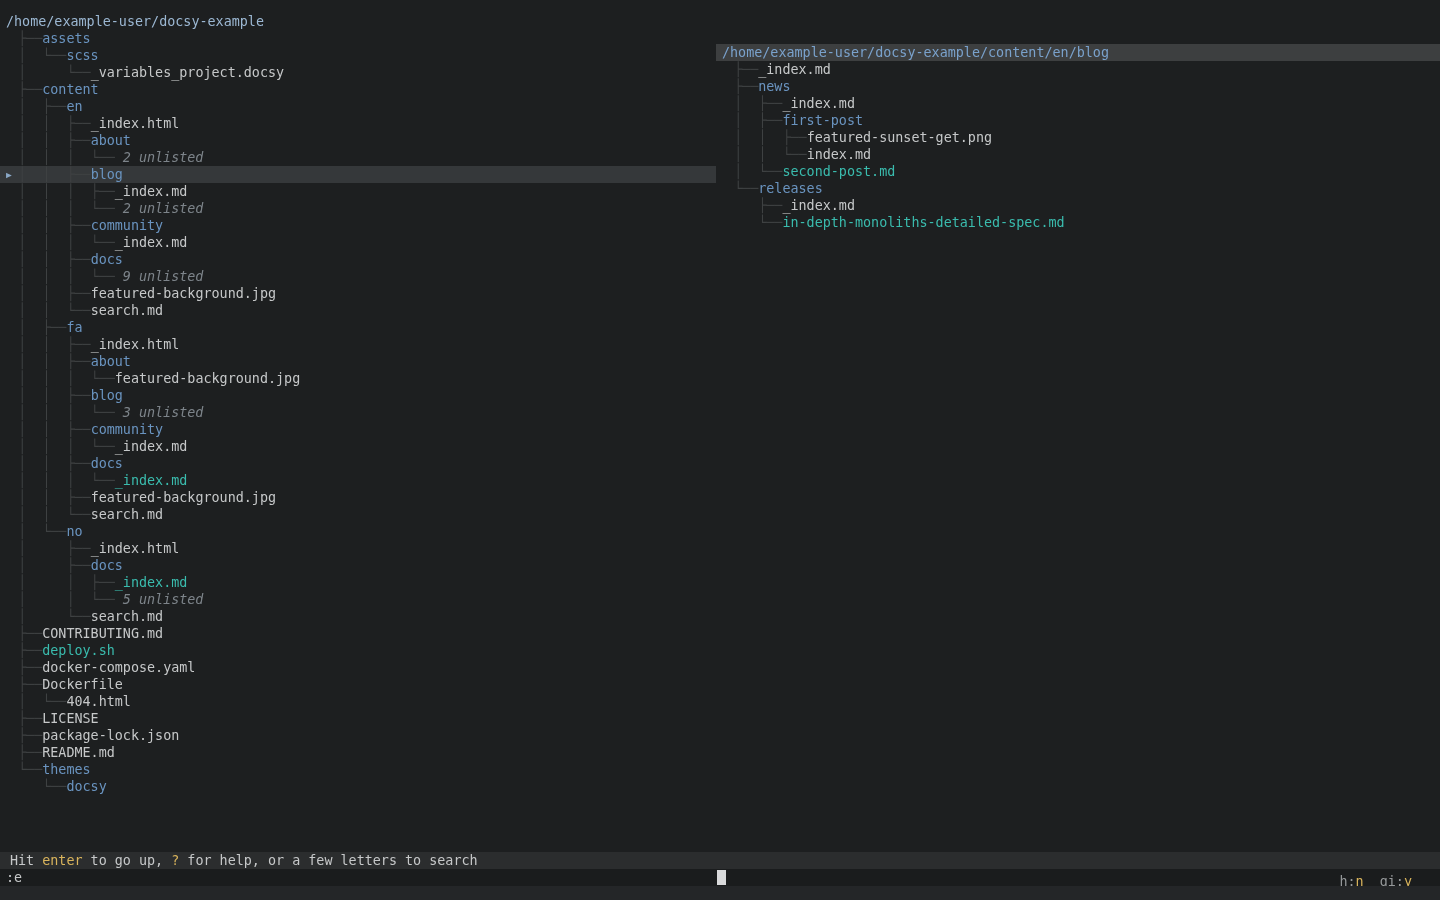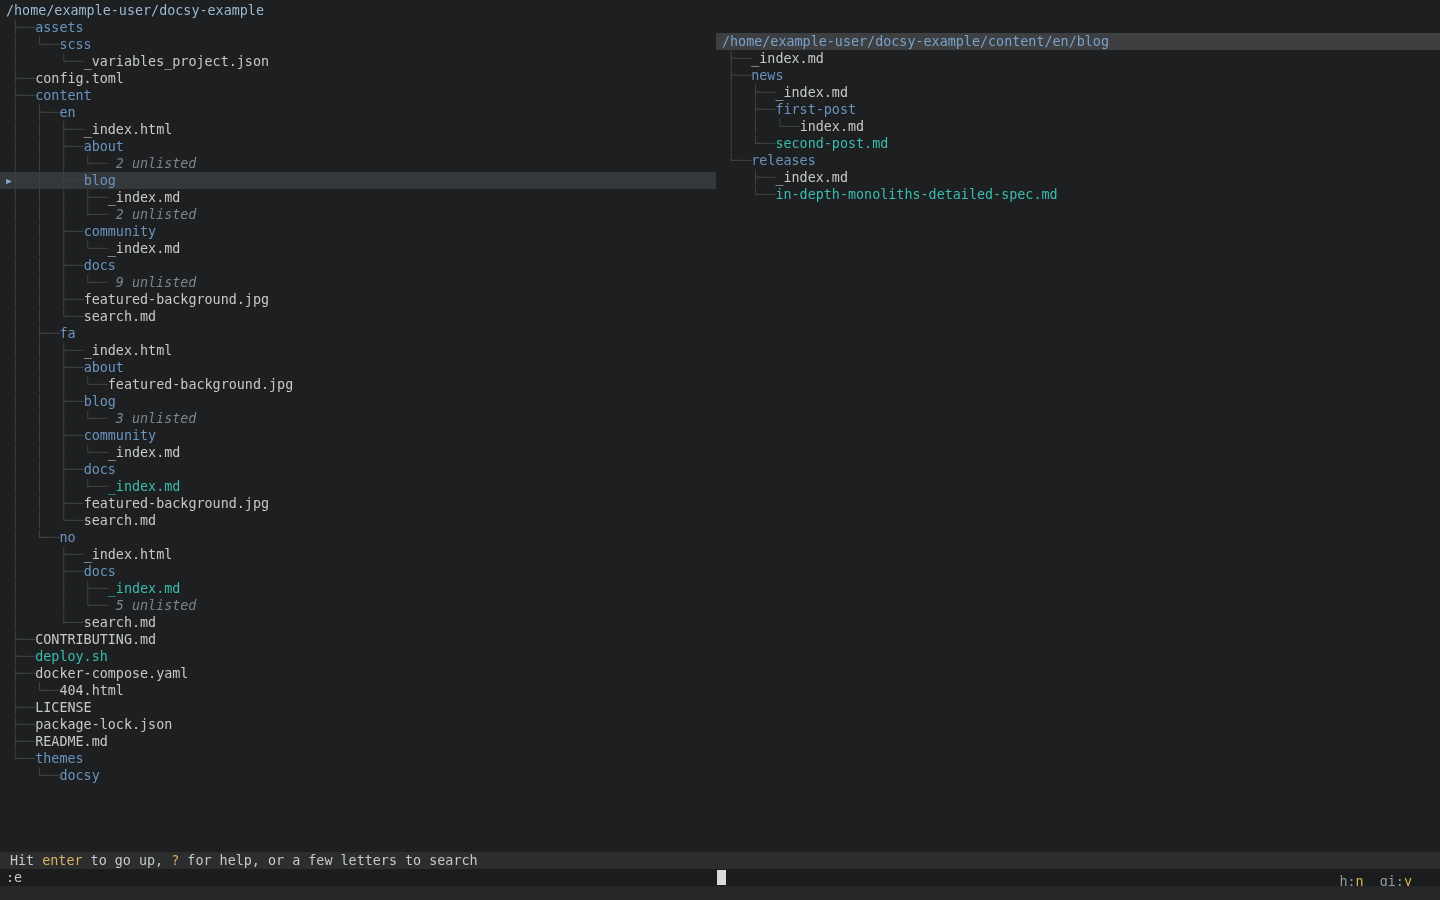--- a/index.html
+++ b/index.html
@@ -4,40 +4,40 @@
 <style>
   * { margin:0; padding:0; box-sizing:border-box; }
   html,body { width:1440px; height:900px; overflow:hidden; }
   body {
     background: var(--background);
     font-family: "DejaVu Sans Mono", "Liberation Mono", monospace;
     font-size: 13.4px;
     line-height: 17px;
     position: relative;
   }
-  .panel { position:absolute; top:0; height:868px; overflow:hidden; }
+  .panel { position:absolute; top:11px; height:868px; overflow:hidden; }
   #panel-left  { left:0;  width:716px; }
   #panel-right { left:716px; width:724px; }
   .panel-inner { padding-top:2px; }
   .row { height:17px; white-space:pre; position:relative; width:100%; }
   .row span { vertical-align:top; }
   .prefix { color: var(--tree_line); }
   .kind-dir      { color: var(--dir); }
   .kind-file     { color: var(--file); }
   .kind-special  { color: var(--special); }
   .kind-unlisted { color: var(--unlisted); font-style: italic; margin-left: 8px; }
   .row.selected { background: var(--selection_bg); }
   .sel-arrow {
     position:absolute; left:6px; top:0; height:17px;
     font-size:9.5px; line-height:17px; color: var(--selection_arrow);
   }
   .panel-header { height:17px; white-space:pre; padding-left:6px; }
   #panel-left  .panel-header { color: var(--header_text_left); }
   #panel-right .panel-header { background: var(--header_bar_bg); color: var(--header_text_right); margin-top: 31px; }
-  .tree-rows .row { padding-left:3px; }
+  .tree-rows .row { padding-left:10px; }
   #status-bar {
     position:absolute; left:0; top:852px; width:1440px; height:17px;
     background: var(--status_bg); color: var(--status_text);
     white-space:pre; padding-left:10px;
   }
   #status-bar .accent { color: var(--accent); }
   #input-row {
     position:absolute; left:0; top:869px; width:1440px; height:17px;
     background: var(--input_bg); color: var(--file); white-space:pre;
   }
@@ -56,22 +56,21 @@
 </style>
 </head>
 <body>
 
 <div class="panel" id="panel-left">
   <div class="panel-inner">
     <div class="panel-header">/home/example-user/docsy-example</div>
     <div class="tree-rows">
         <div class="row"><span class="prefix"> ├──</span><span class="kind-dir">assets</span></div>
         <div class="row"><span class="prefix"> │  └──</span><span class="kind-dir">scss</span></div>
-        <div class="row"><span class="prefix"> │     └──</span><span class="kind-file">_variables_project.json</span></div>
-        <div class="row"><span class="prefix"> ├──</span><span class="kind-file">config.toml</span></div>
+        <div class="row"><span class="prefix"> │     └──</span><span class="kind-file">_variables_project.docsy</span></div>
         <div class="row"><span class="prefix"> ├──</span><span class="kind-dir">content</span></div>
         <div class="row"><span class="prefix"> │  ├──</span><span class="kind-dir">en</span></div>
         <div class="row"><span class="prefix"> │  │  ├──</span><span class="kind-file">_index.html</span></div>
         <div class="row"><span class="prefix"> │  │  ├──</span><span class="kind-dir">about</span></div>
         <div class="row"><span class="prefix"> │  │  │  └──</span><span class="kind-unlisted">2 unlisted</span></div>
         <div class="row selected"><span class="sel-arrow">▶</span><span class="prefix"> │  │  ├──</span><span class="kind-dir">blog</span></div>
         <div class="row"><span class="prefix"> │  │  │  ├──</span><span class="kind-file">_index.md</span></div>
         <div class="row"><span class="prefix"> │  │  │  └──</span><span class="kind-unlisted">2 unlisted</span></div>
         <div class="row"><span class="prefix"> │  │  ├──</span><span class="kind-dir">community</span></div>
         <div class="row"><span class="prefix"> │  │  │  └──</span><span class="kind-file">_index.md</span></div>
@@ -93,38 +92,40 @@
         <div class="row"><span class="prefix"> │  │  └──</span><span class="kind-file">search.md</span></div>
         <div class="row"><span class="prefix"> │  └──</span><span class="kind-dir">no</span></div>
         <div class="row"><span class="prefix"> │     ├──</span><span class="kind-file">_index.html</span></div>
         <div class="row"><span class="prefix"> │     ├──</span><span class="kind-dir">docs</span></div>
         <div class="row"><span class="prefix"> │     │  ├──</span><span class="kind-special">_index.md</span></div>
         <div class="row"><span class="prefix"> │     │  └──</span><span class="kind-unlisted">5 unlisted</span></div>
         <div class="row"><span class="prefix"> │     └──</span><span class="kind-file">search.md</span></div>
         <div class="row"><span class="prefix"> ├──</span><span class="kind-file">CONTRIBUTING.md</span></div>
         <div class="row"><span class="prefix"> ├──</span><span class="kind-special">deploy.sh</span></div>
         <div class="row"><span class="prefix"> ├──</span><span class="kind-file">docker-compose.yaml</span></div>
+        <div class="row"><span class="prefix"> ├──</span><span class="kind-file">Dockerfile</span></div>
         <div class="row"><span class="prefix"> │  └──</span><span class="kind-file">404.html</span></div>
         <div class="row"><span class="prefix"> ├──</span><span class="kind-file">LICENSE</span></div>
         <div class="row"><span class="prefix"> ├──</span><span class="kind-file">package-lock.json</span></div>
         <div class="row"><span class="prefix"> ├──</span><span class="kind-file">README.md</span></div>
         <div class="row"><span class="prefix"> └──</span><span class="kind-dir">themes</span></div>
         <div class="row"><span class="prefix">    └──</span><span class="kind-dir">docsy</span></div>
       </div>
   </div>
 </div>
 
 <div class="panel" id="panel-right">
   <div class="panel-inner">
     <div class="panel-header">/home/example-user/docsy-example/content/en/blog</div>
     <div class="tree-rows">
         <div class="row"><span class="prefix"> ├──</span><span class="kind-file">_index.md</span></div>
         <div class="row"><span class="prefix"> ├──</span><span class="kind-dir">news</span></div>
         <div class="row"><span class="prefix"> │  ├──</span><span class="kind-file">_index.md</span></div>
         <div class="row"><span class="prefix"> │  ├──</span><span class="kind-dir">first-post</span></div>
+        <div class="row"><span class="prefix"> │  │  ├──</span><span class="kind-file">featured-sunset-get.png</span></div>
         <div class="row"><span class="prefix"> │  │  └──</span><span class="kind-file">index.md</span></div>
         <div class="row"><span class="prefix"> │  └──</span><span class="kind-special">second-post.md</span></div>
         <div class="row"><span class="prefix"> └──</span><span class="kind-dir">releases</span></div>
         <div class="row"><span class="prefix">    ├──</span><span class="kind-file">_index.md</span></div>
         <div class="row"><span class="prefix">    └──</span><span class="kind-special">in-depth-monoliths-detailed-spec.md</span></div>
       </div>
   </div>
 </div>
 
 <div id="status-bar"><span>Hit </span><span class="accent">enter</span><span> to go up, </span><span class="accent">?</span><span> for help, or a few letters to search</span></div>

